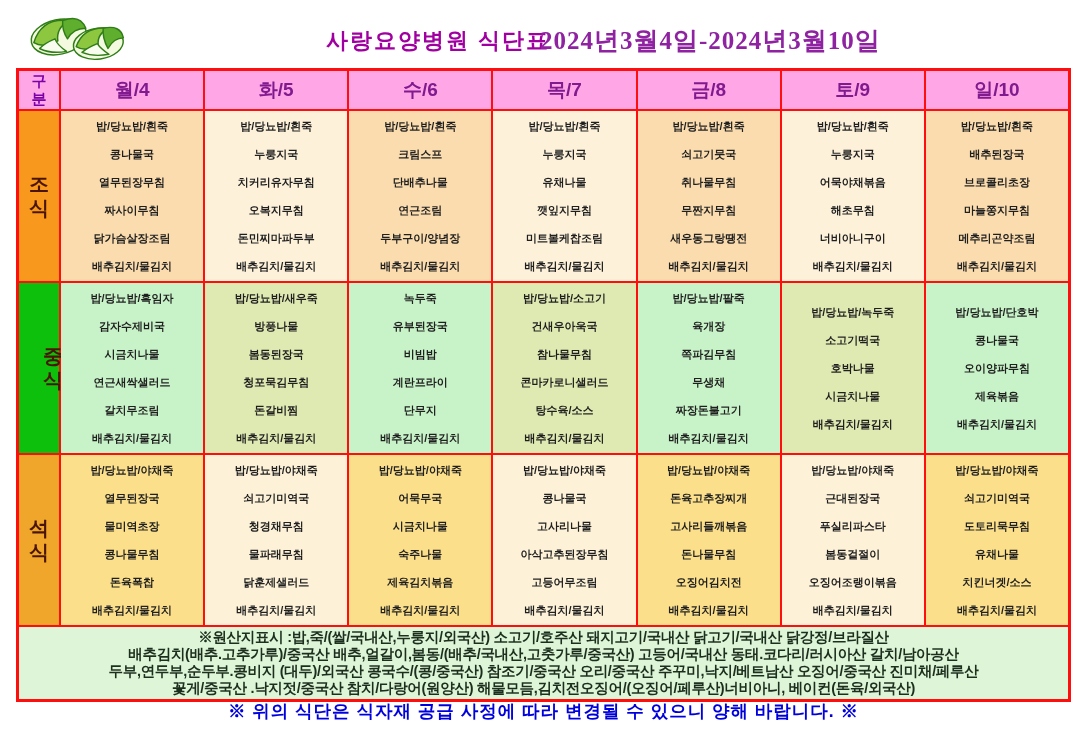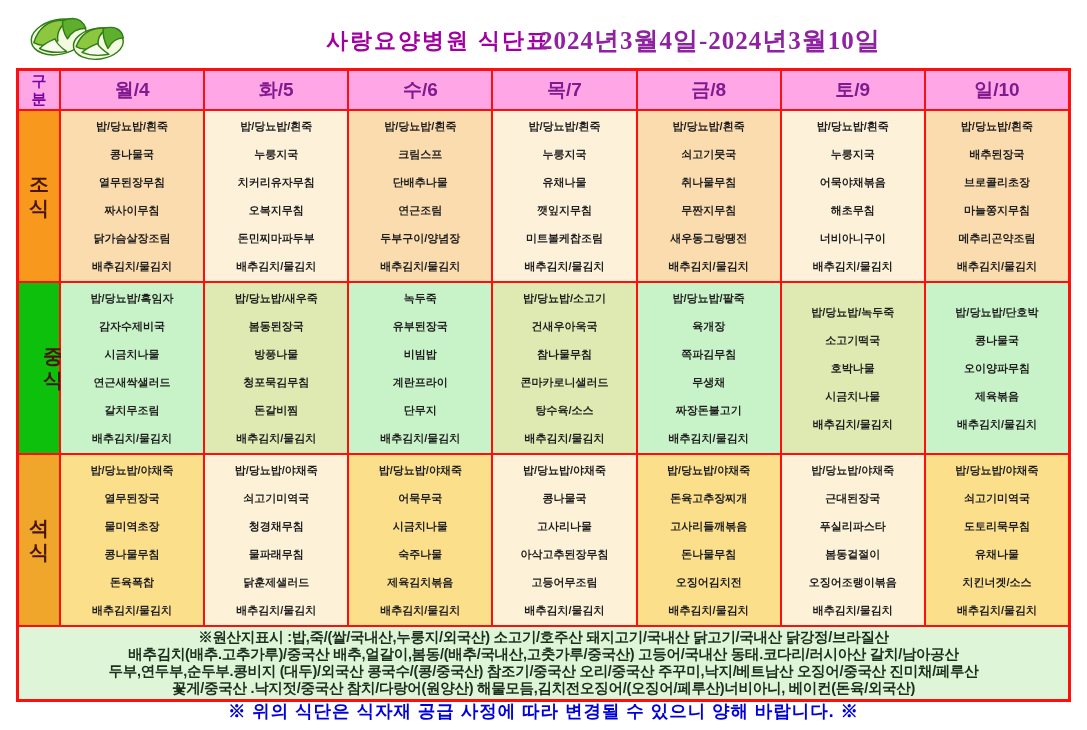--- a/index.html
+++ b/index.html
@@ -171,22 +171,22 @@
         <div class="cell menu-cell">
           <div class="menu-line">밥/당뇨밥/흑임자</div>
           <div class="menu-line">감자수제비국</div>
           <div class="menu-line">시금치나물</div>
           <div class="menu-line">연근새싹샐러드</div>
           <div class="menu-line">갈치무조림</div>
           <div class="menu-line">배추김치/물김치</div>
         </div>
         <div class="cell menu-cell alt">
           <div class="menu-line">밥/당뇨밥/새우죽</div>
+          <div class="menu-line">방풍나물</div>
           <div class="menu-line">봄동된장국</div>
-          <div class="menu-line">방풍나물</div>
           <div class="menu-line">청포묵김무침</div>
           <div class="menu-line">돈갈비찜</div>
           <div class="menu-line">배추김치/물김치</div>
         </div>
         <div class="cell menu-cell">
           <div class="menu-line">녹두죽</div>
           <div class="menu-line">유부된장국</div>
           <div class="menu-line">비빔밥</div>
           <div class="menu-line">계란프라이</div>
           <div class="menu-line">단무지</div>

